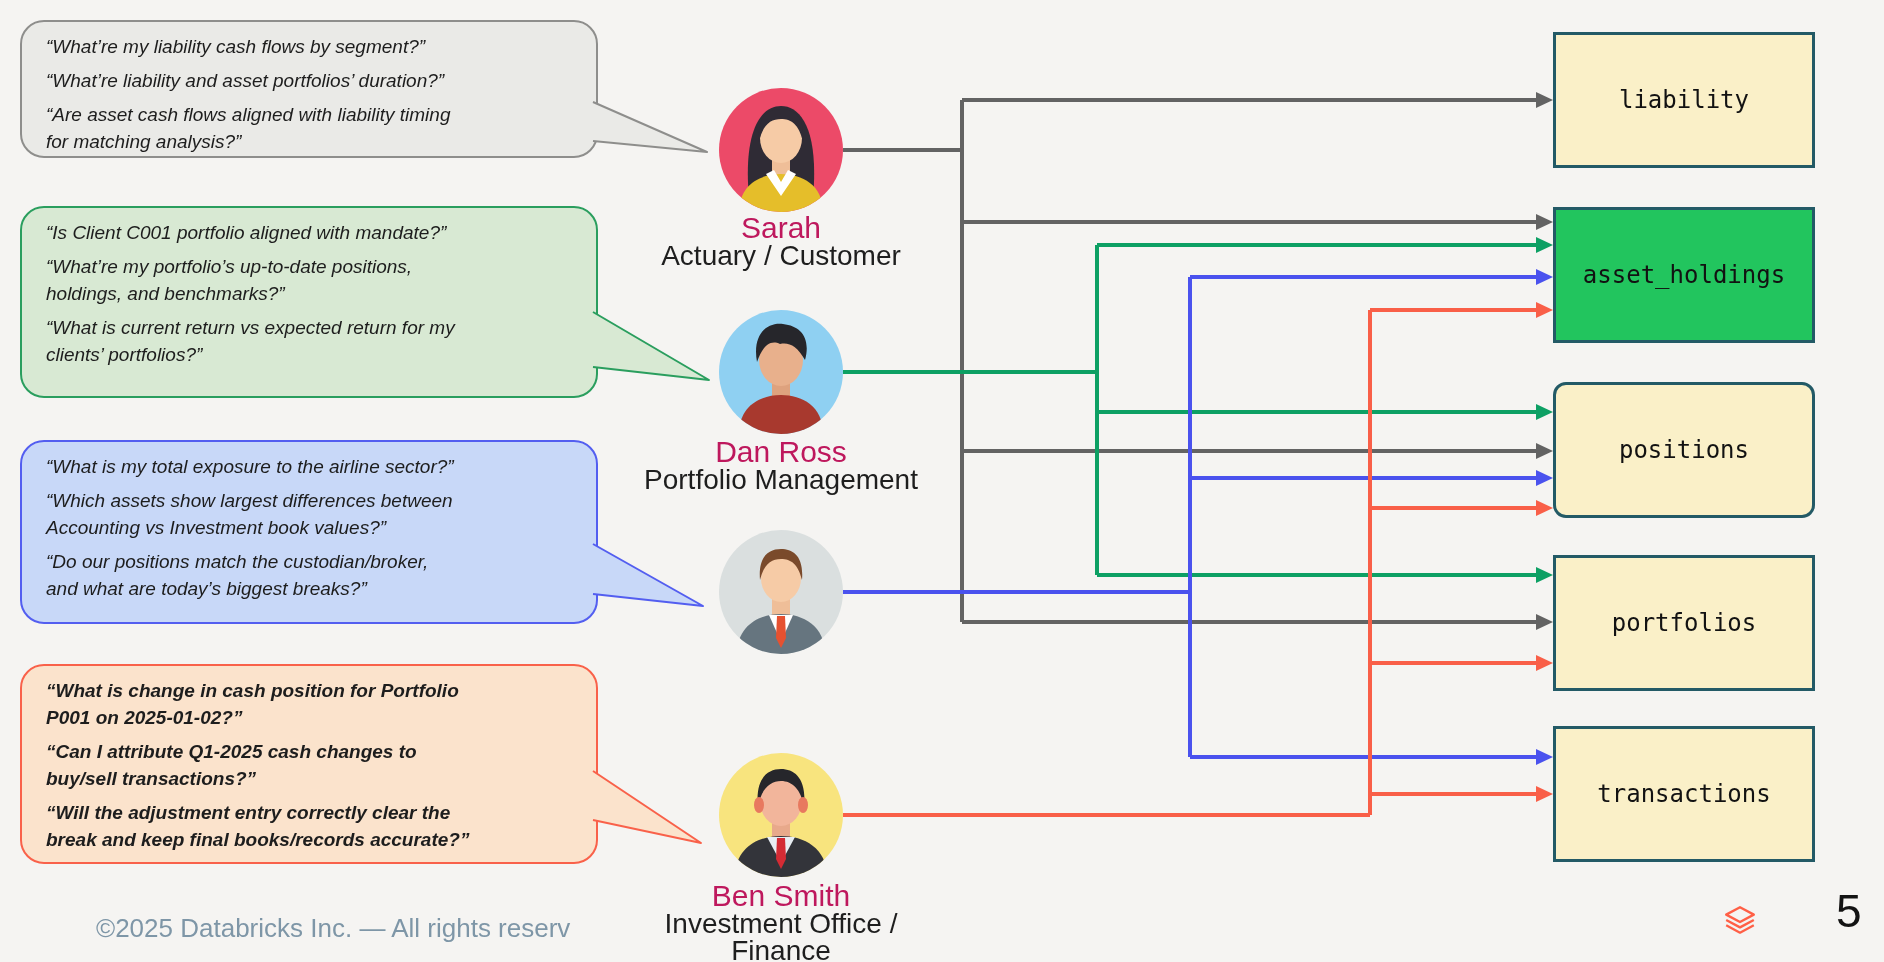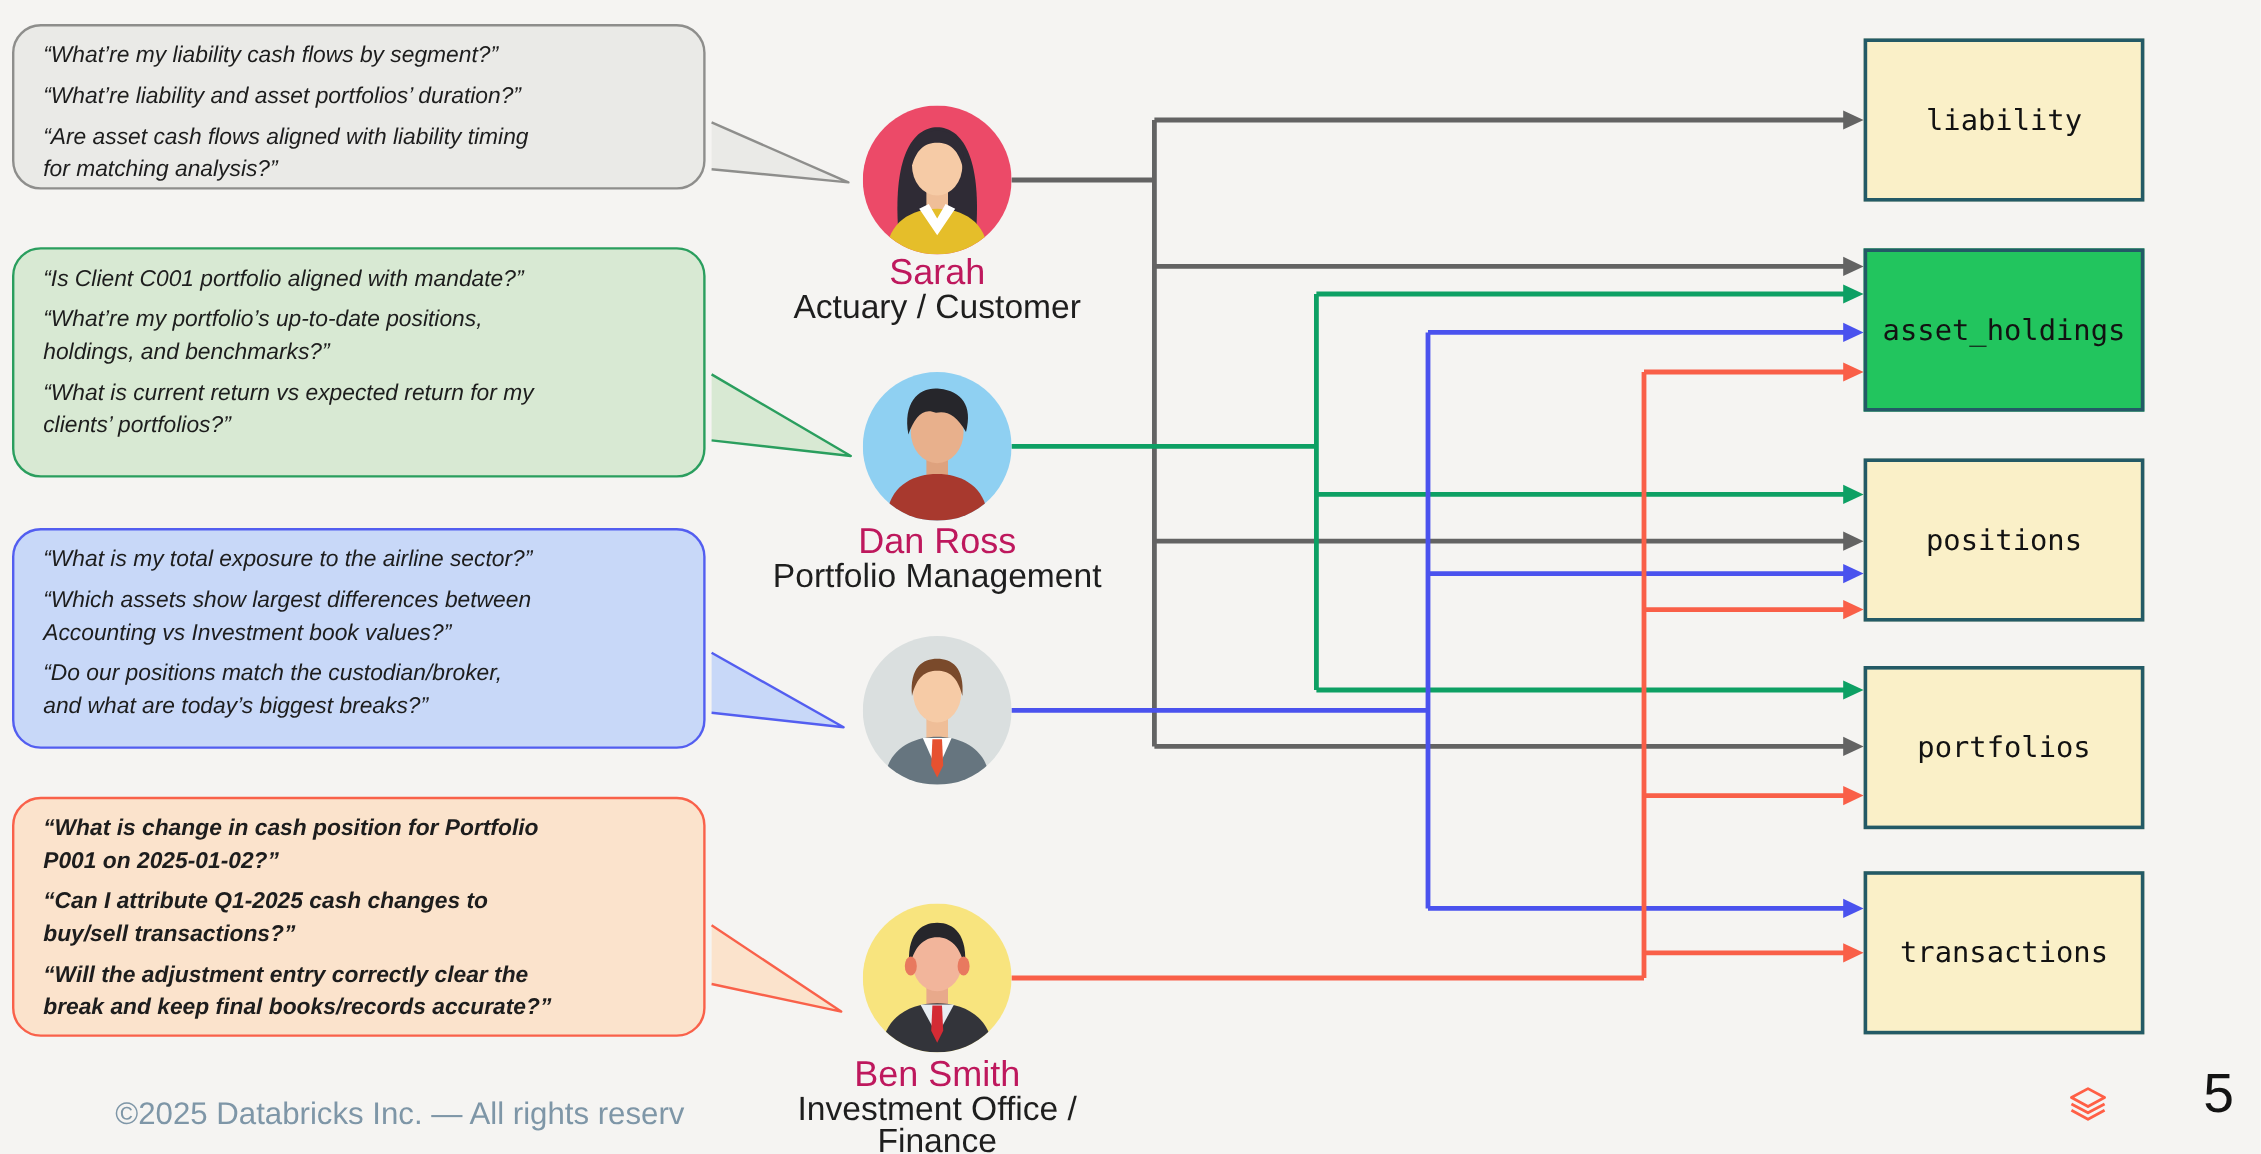--- a/index.html
+++ b/index.html
@@ -1,41 +1,41 @@
 <!DOCTYPE html>
 <html><head>
 <meta charset="utf-8">
 <style>
   html,body{margin:0;padding:0;}
   .canvas{position:relative;width:1884px;height:962px;overflow:hidden;
           font-family:"Liberation Sans",sans-serif;background:#F5F4F2;}
 
   
-  .bubble{position:absolute;left:10px;width:578px;border-width:2px;border-style:solid;
+  .bubble{position:absolute;left:20px;width:578px;border-width:2px;border-style:solid;
           border-radius:24px;box-sizing:border-box;padding:11px 16px 4px 24px;z-index:1;}
   .bubble p{margin:0 0 7px 0;font-style:italic;font-size:19px;line-height:27px;
             color:#1d1d1d;white-space:pre-line;}
   #bubble-sarah{top:20px;height:138px;}
   #bubble-dan{top:206px;height:192px;}
   #bubble-john{top:440px;height:184px;}
   #bubble-ben{top:664px;height:200px;}
 
   
   .overlay{position:absolute;left:0;top:0;z-index:2;pointer-events:none;}
 
   
   .avatar{position:absolute;z-index:3;}
   .plabel{position:absolute;left:611px;width:340px;text-align:center;z-index:3;}
   .pname{font-size:30px;font-weight:400;color:#be185d;line-height:28px;}
   .prole{font-size:28px;color:#1e1e1e;line-height:27px;}
   #plabel-sarah{top:214px;} #plabel-dan{top:438px;}
   #plabel-john{top:660px;}  #plabel-ben{top:882px;}
 
   
-  .table-box{position:absolute;left:1553px;width:234px;height:136px;border:3px solid;
+  .table-box{position:absolute;left:1553px;width:262px;height:136px;border:3px solid;
              box-sizing:border-box;display:flex;align-items:center;justify-content:center;z-index:1;}
   .table-label{font-family:"DejaVu Sans Mono",monospace;font-size:24px;color:#121212;}
   #table-liability{top:32px;} #table-asset_holdings{top:207px;} #table-positions{top:382px;}
   #table-portfolios{top:555px;} #table-transactions{top:726px;}
 
   
   .copyright{position:absolute;left:96px;top:913px;font-size:26px;color:#7E96A7;z-index:3;}
   .page-number{position:absolute;left:1836px;top:884px;font-size:46px;color:#131313;z-index:3;}
   .logo{position:absolute;left:1723px;top:905px;z-index:3;}
 </style>
@@ -177,21 +177,21 @@
     <div class="pname">Ben Smith</div>
     <div class="prole">Investment Office / Finance</div>
   </div>
 
   <div class="table-box" id="table-liability" style="background-color: rgb(250, 240, 200); border-color: rgb(35, 90, 102);">
     <span class="table-label">liability</span>
   </div>
   <div class="table-box" id="table-asset_holdings" style="background-color: #22c55e; border-color: rgb(35, 90, 102);">
     <span class="table-label">asset_holdings</span>
   </div>
-  <div class="table-box" id="table-positions" style="background-color: rgb(250, 240, 200); border-color: rgb(35, 90, 102);">
+  <div class="table-box" id="table-positions" style="background-color: rgb(250, 240, 200); border-color: rgb(35, 90, 102); border-radius: 13px;">
     <span class="table-label">positions</span>
   </div>
   <div class="table-box" id="table-portfolios" style="background-color: rgb(250, 240, 200); border-color: rgb(35, 90, 102);">
     <span class="table-label">portfolios</span>
   </div>
   <div class="table-box" id="table-transactions" style="background-color: rgb(250, 240, 200); border-color: rgb(35, 90, 102);">
     <span class="table-label">transactions</span>
   </div>
 
   <div class="copyright">©2025 Databricks Inc. — All rights reserv</div>

